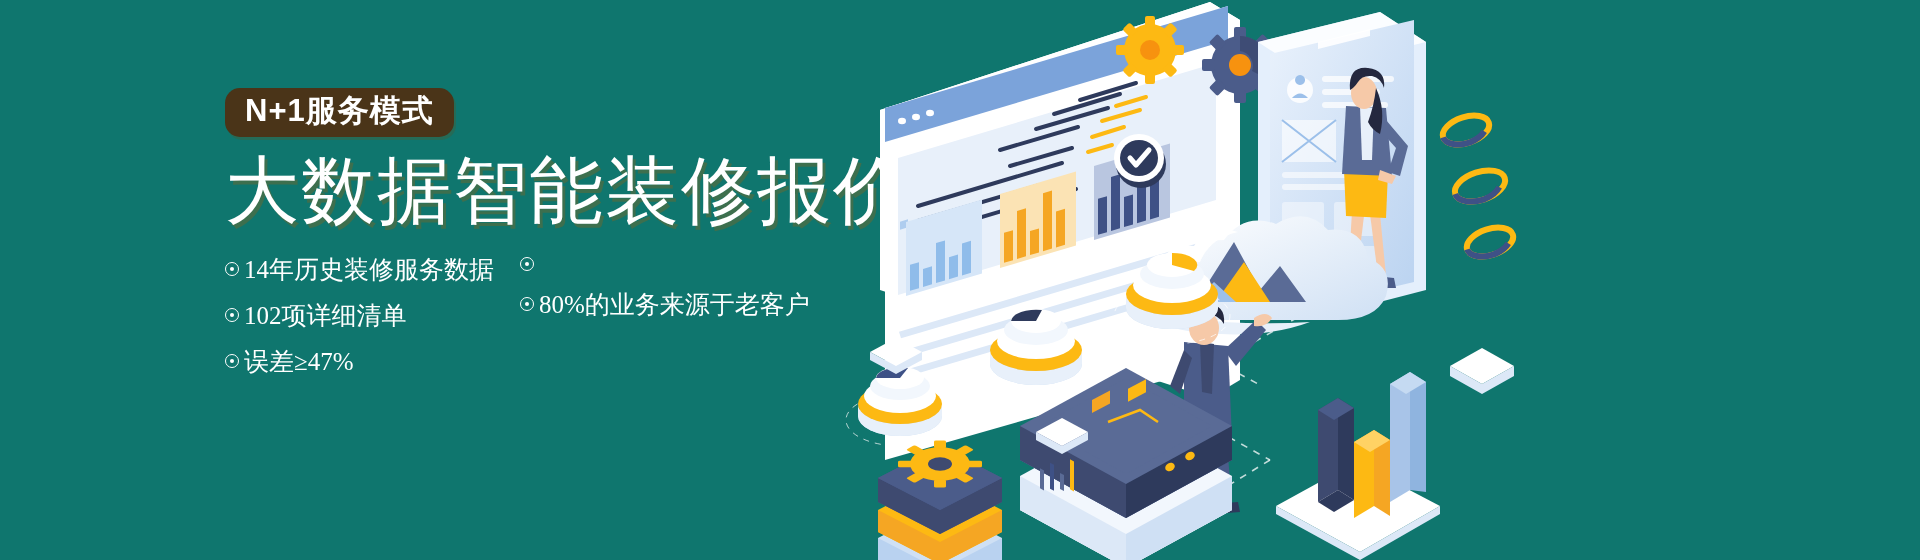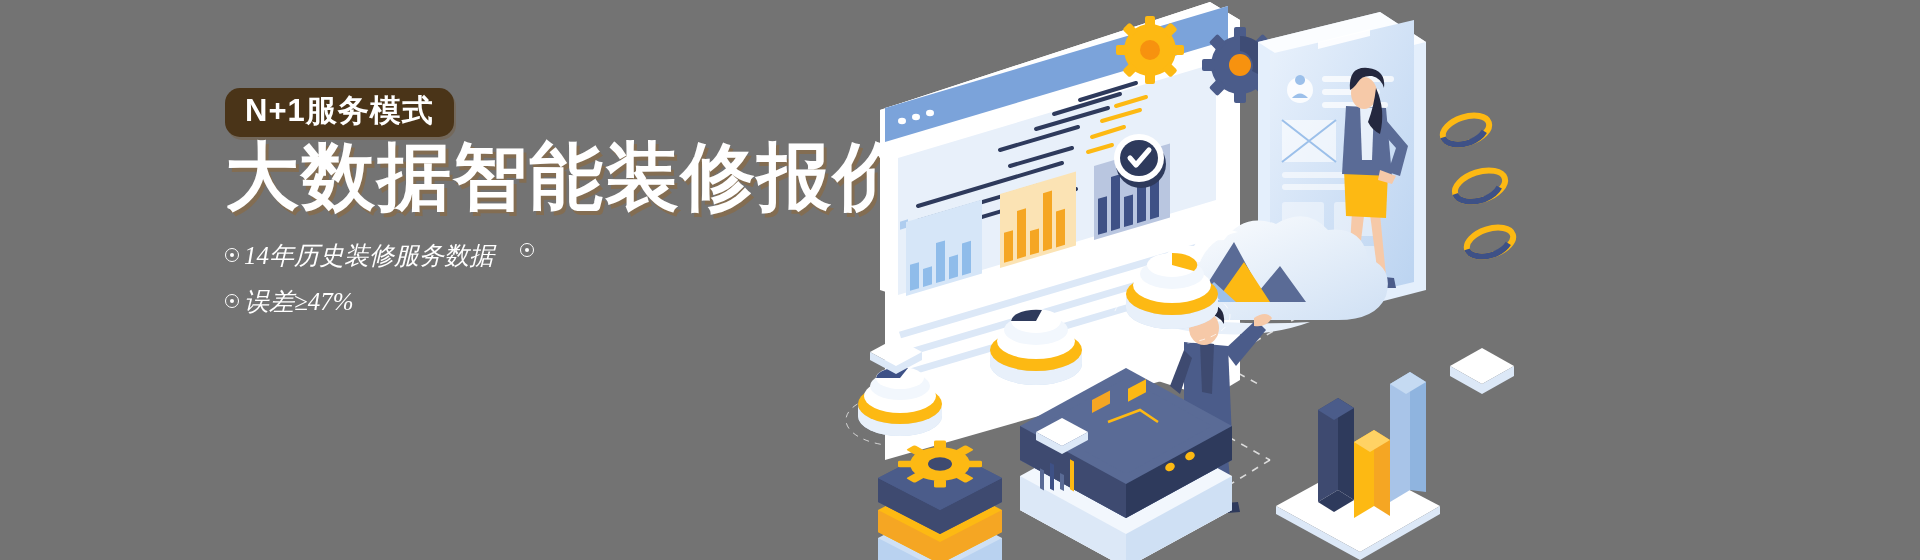--- a/index.html
+++ b/index.html
@@ -5,21 +5,21 @@
   * { margin:0; padding:0; box-sizing:border-box; }
   html, body { width:1920px; height:560px; overflow:hidden; }
   body {
     background:#F7920F;
     font-family:"Liberation Sans", sans-serif;
     position:relative;
   }
 
   .banner {
     position:absolute; inset:0;
-    background:#737373;
+    background:#0f766e;
     overflow:hidden;
   }
 
   
   .copy {
     position:absolute;
     left:225px;
     top:88px;
     width:760px;
   }
@@ -32,38 +32,39 @@
     font-size:31px;
     font-weight:bold;
     letter-spacing:1px;
     padding:6px 20px 8px 20px;
     border-radius:15px;
     line-height:1.12;
     box-shadow:2px 3px 0 rgba(120,70,10,.22);
   }
 
   .headline {
+    margin-top:14px;
     color:#FFFFFF;
     font-family:"Liberation Sans", sans-serif;
-    font-weight:bold;
+    font-weight:normal;
     font-size:74px;
     letter-spacing:2px;
     line-height:1.08;
     white-space:nowrap;
     text-shadow:3px 4px 0 rgba(170,95,8,.30);
   }
 
   .bullets {
     margin-top:26px;
     display:flex;
     flex-wrap:wrap;
     width:640px;
   }
   .bullet-col { display:flex; flex-direction:column; }
-  .bullet-col.left  { width:295px;font-style:italic; }
+  .bullet-col.left  { width:295px; }
   .bullet-col.right { width:330px; }
 
   .bullet {
     color:#FFFFFF;
     font-family:"Liberation Serif", serif;
     font-size:25px;
     line-height:1.0;
     margin-bottom:21px;
     white-space:nowrap;
     display:flex;
@@ -105,27 +106,35 @@
 
     <div class="bullets">
 
       <div class="bullet-col left">
         <div class="bullet">
           <span class="dot-icon"></span>
           <span>14年历史装修服务数据</span>
         </div>
         <div class="bullet">
           <span class="dot-icon"></span>
+          <span>102项详细清单</span>
+        </div>
+        <div class="bullet">
+          <span class="dot-icon"></span>
           <span>误差≥47%</span>
         </div>
       </div>
 
       <div class="bullet-col right">
         <div class="bullet">
           <span class="dot-icon"></span>
+        </div>
+        <div class="bullet">
+          <span class="dot-icon"></span>
+          <span>80%的业务来源于老客户</span>
         </div>
       </div>
 
     </div>
   </div>
 
   <div class="art">
     <svg viewBox="0 0 760 580" xmlns="http://www.w3.org/2000/svg">
       <defs>
         <linearGradient id="gWhite" x1="0" y1="0" x2="0" y2="1">

